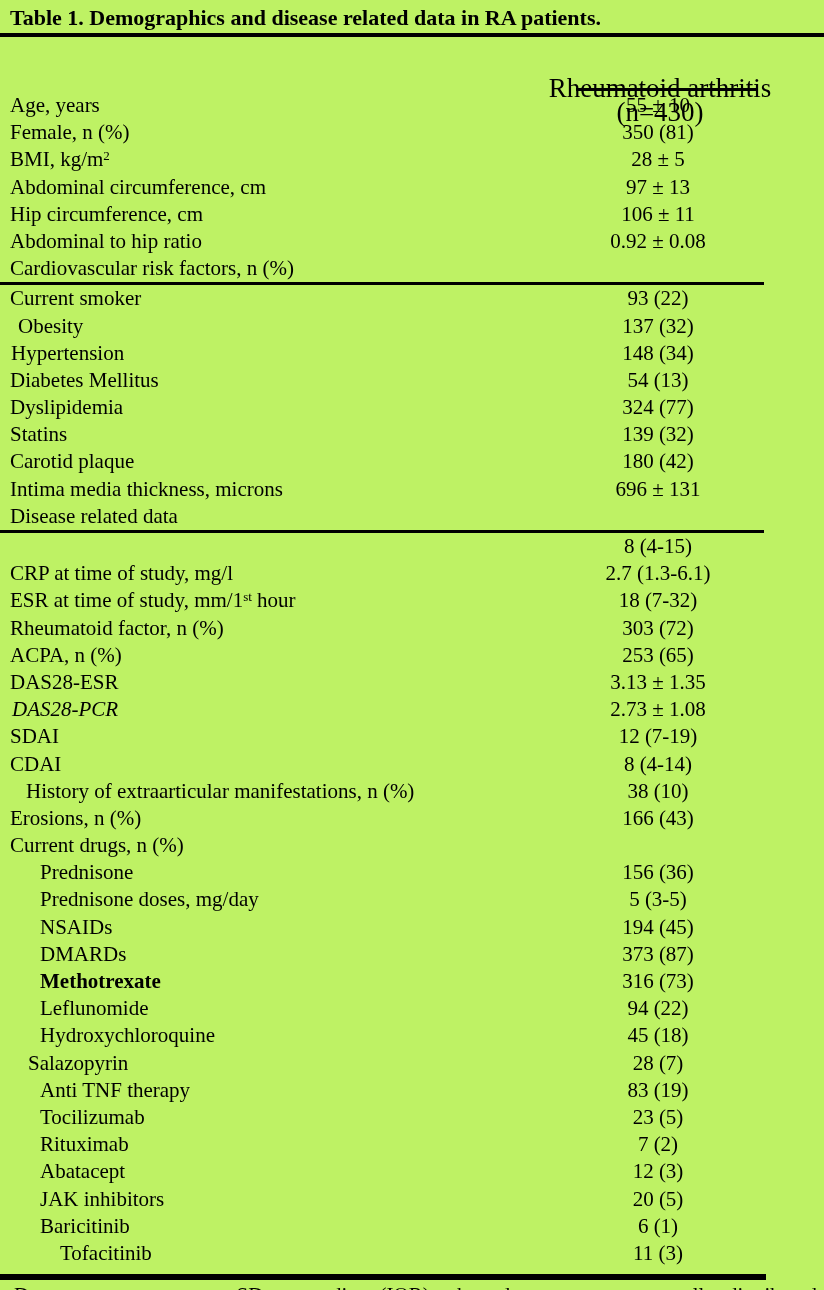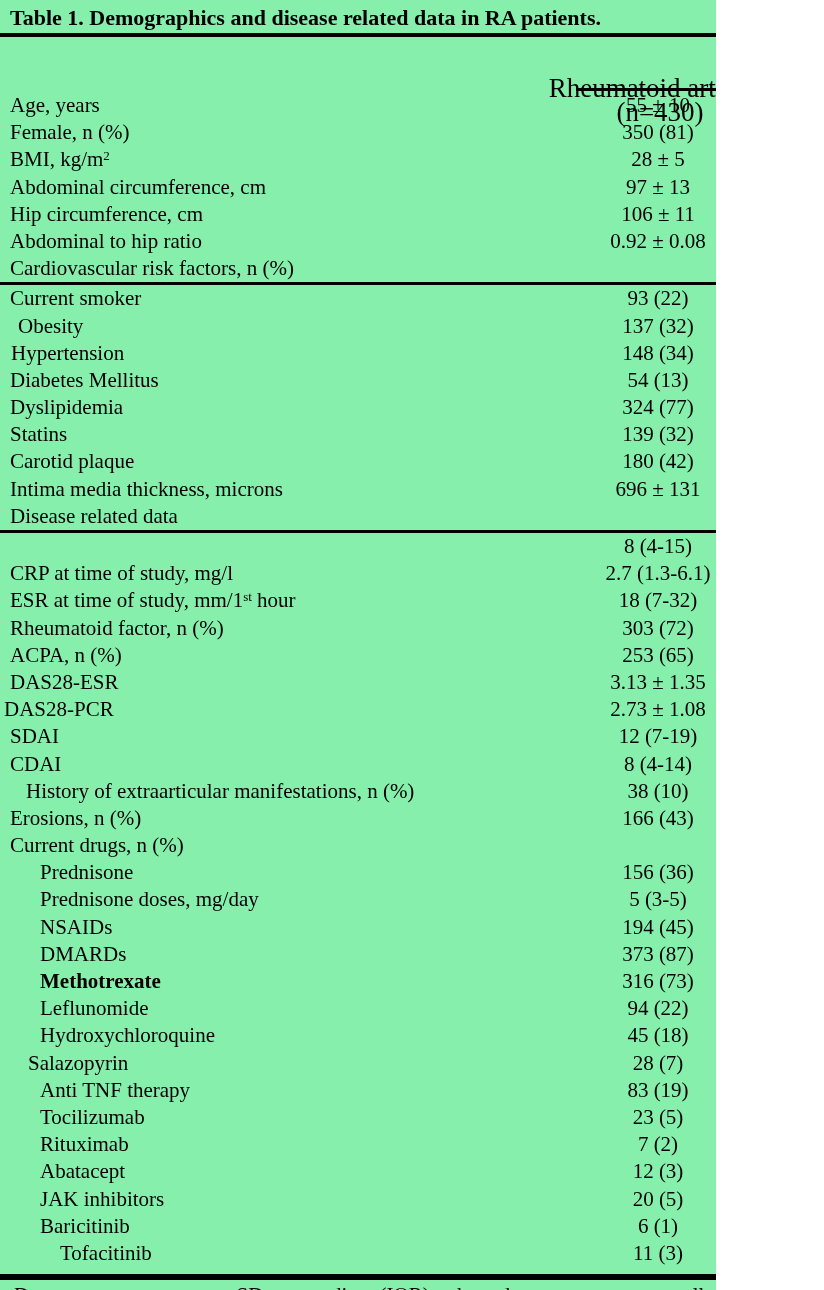--- a/index.html
+++ b/index.html
@@ -1,20 +1,20 @@
 <!DOCTYPE html>
 <html><head>
 <meta charset="utf-8">
 <style>
   html, body { margin: 0; padding: 0; background: #ffffff; }
   .page {
     position: relative;
-    width: 716px;
+    width: 824px;
     height: 1290px;
-    background: #86efac;
+    background: #bef264;
     color: #000000;
     font-family: "Liberation Serif", "DejaVu Serif", serif;
     overflow: hidden;
   }
   .title {
     position: absolute;
     top: 5px;
     left: 10px;
     width: 810px;
     font-size: 22px;
@@ -201,21 +201,21 @@
       </div>
       <div class="row">
         <span class="label" style="left: 10px;">ACPA, n (%)</span>
         <span class="value">253 (65)</span>
       </div>
       <div class="row">
         <span class="label" style="left: 10px;">DAS28-ESR</span>
         <span class="value">3.13 ± 1.35</span>
       </div>
       <div class="row">
-        <span class="label" style="left: 4px;">DAS28-PCR</span>
+        <span class="label" style="left: 12px; font-style: italic;">DAS28-PCR</span>
         <span class="value">2.73 ± 1.08</span>
       </div>
       <div class="row">
         <span class="label" style="left: 10px;">SDAI</span>
         <span class="value">12 (7-19)</span>
       </div>
       <div class="row">
         <span class="label" style="left: 10px;">CDAI</span>
         <span class="value">8 (4-14)</span>
       </div>

